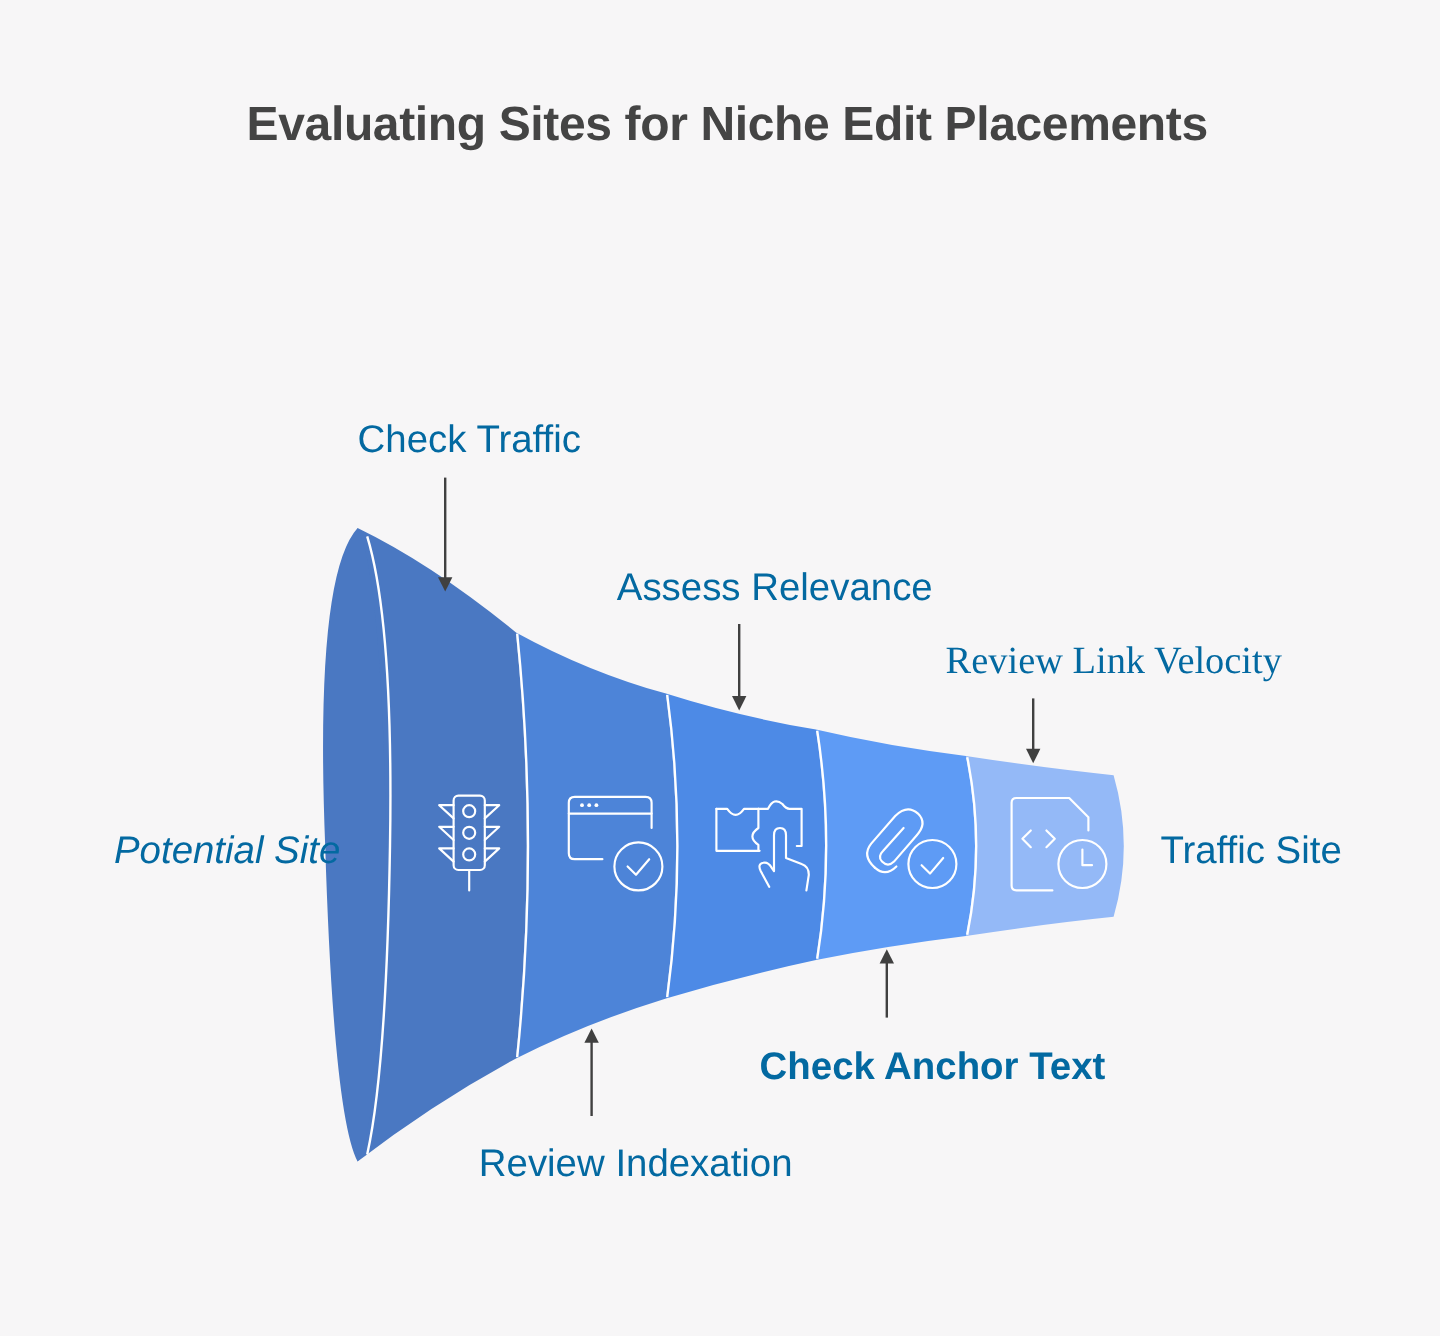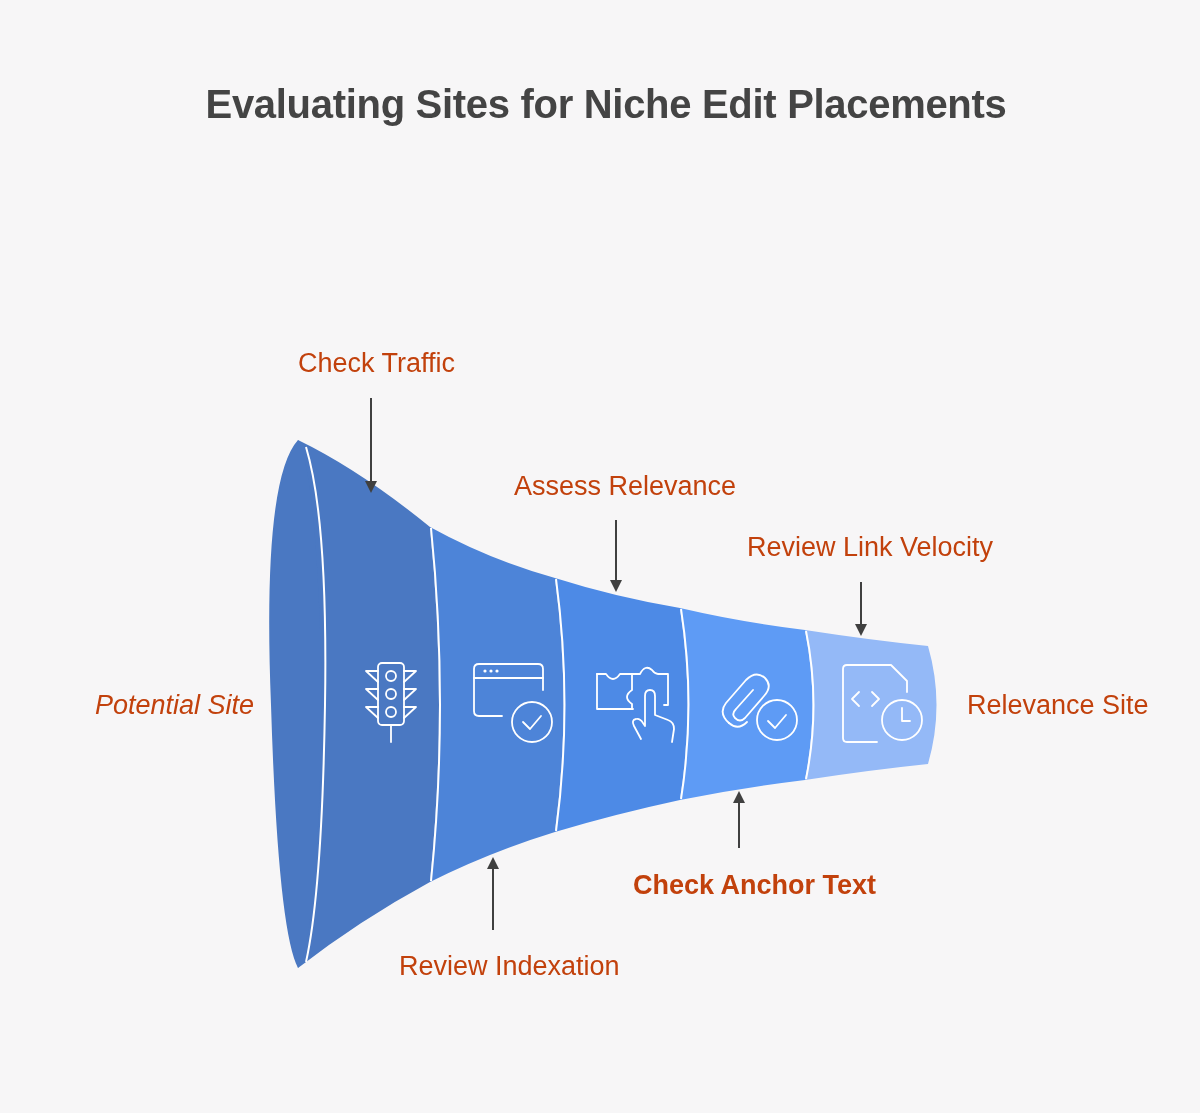--- a/index.html
+++ b/index.html
@@ -21,22 +21,22 @@
       top: 82px;
       width: 1212px;
       text-align: center;
       font-size: 40px;
       font-weight: bold;
       color: #444444;
       letter-spacing: -0.3px;
     }
     .label {
       position: absolute;
-      font-size: 27px;
-      color: #c2410c;
+      font-size: 32px;
+      color: #0369a1;
       white-space: nowrap;
     }
     svg.diagram {
       position: absolute;
       left: 0;
       top: 0;
     }
   </style>
 </head>
 <body>
@@ -130,18 +130,18 @@
       <path d="M 877 742 L 847 742 Q 843 742 843 738 L 843 669 Q 843 665 847 665 L 891 665 L 907 681 L 907 692"></path>
       <path d="M 859 692 L 852 699 L 859 706"></path>
       <path d="M 872 692 L 879 699 L 872 706"></path>
       <circle cx="902" cy="720" r="20"></circle>
       <path d="M 902 708 L 902 721 L 910 721"></path>
     </g>
   </g>
 </svg>
 
 <div class="label" style="left:95px; top:690px;font-style:italic;">Potential Site</div>
-<div class="label" style="left:967px; top:690px;">Relevance Site</div>
+<div class="label" style="left:967px; top:690px;">Traffic Site</div>
 <div class="label" style="left:298px; top:348px;">Check Traffic</div>
 <div class="label" style="left:399px; top:951px;">Review Indexation</div>
 <div class="label" style="left:514px; top:471px;">Assess Relevance</div>
 <div class="label" style="left:633px; top:870px;font-weight:bold;">Check Anchor Text</div>
-<div class="label" style="left:747px; top:532px;">Review Link Velocity</div>
+<div class="label" style="left:788px; top:532px;font-family:Liberation Serif, serif;">Review Link Velocity</div>
 
 </body></html>

